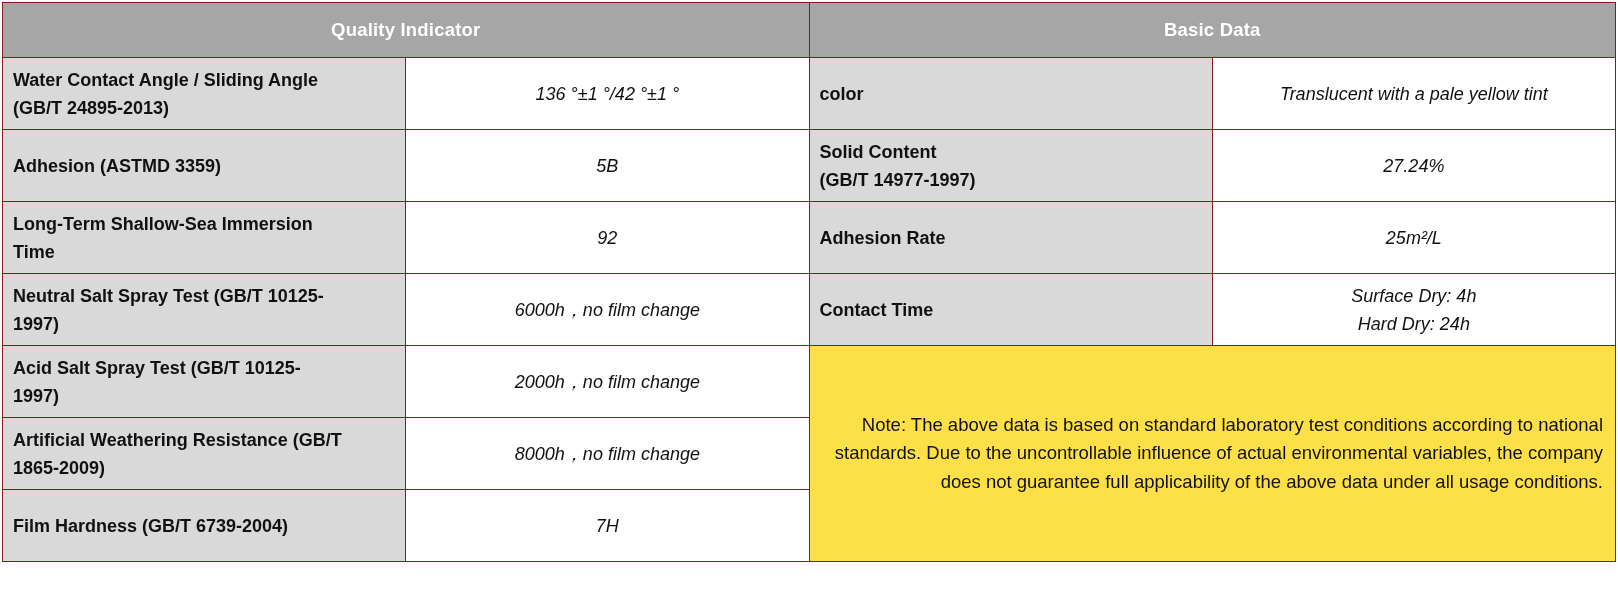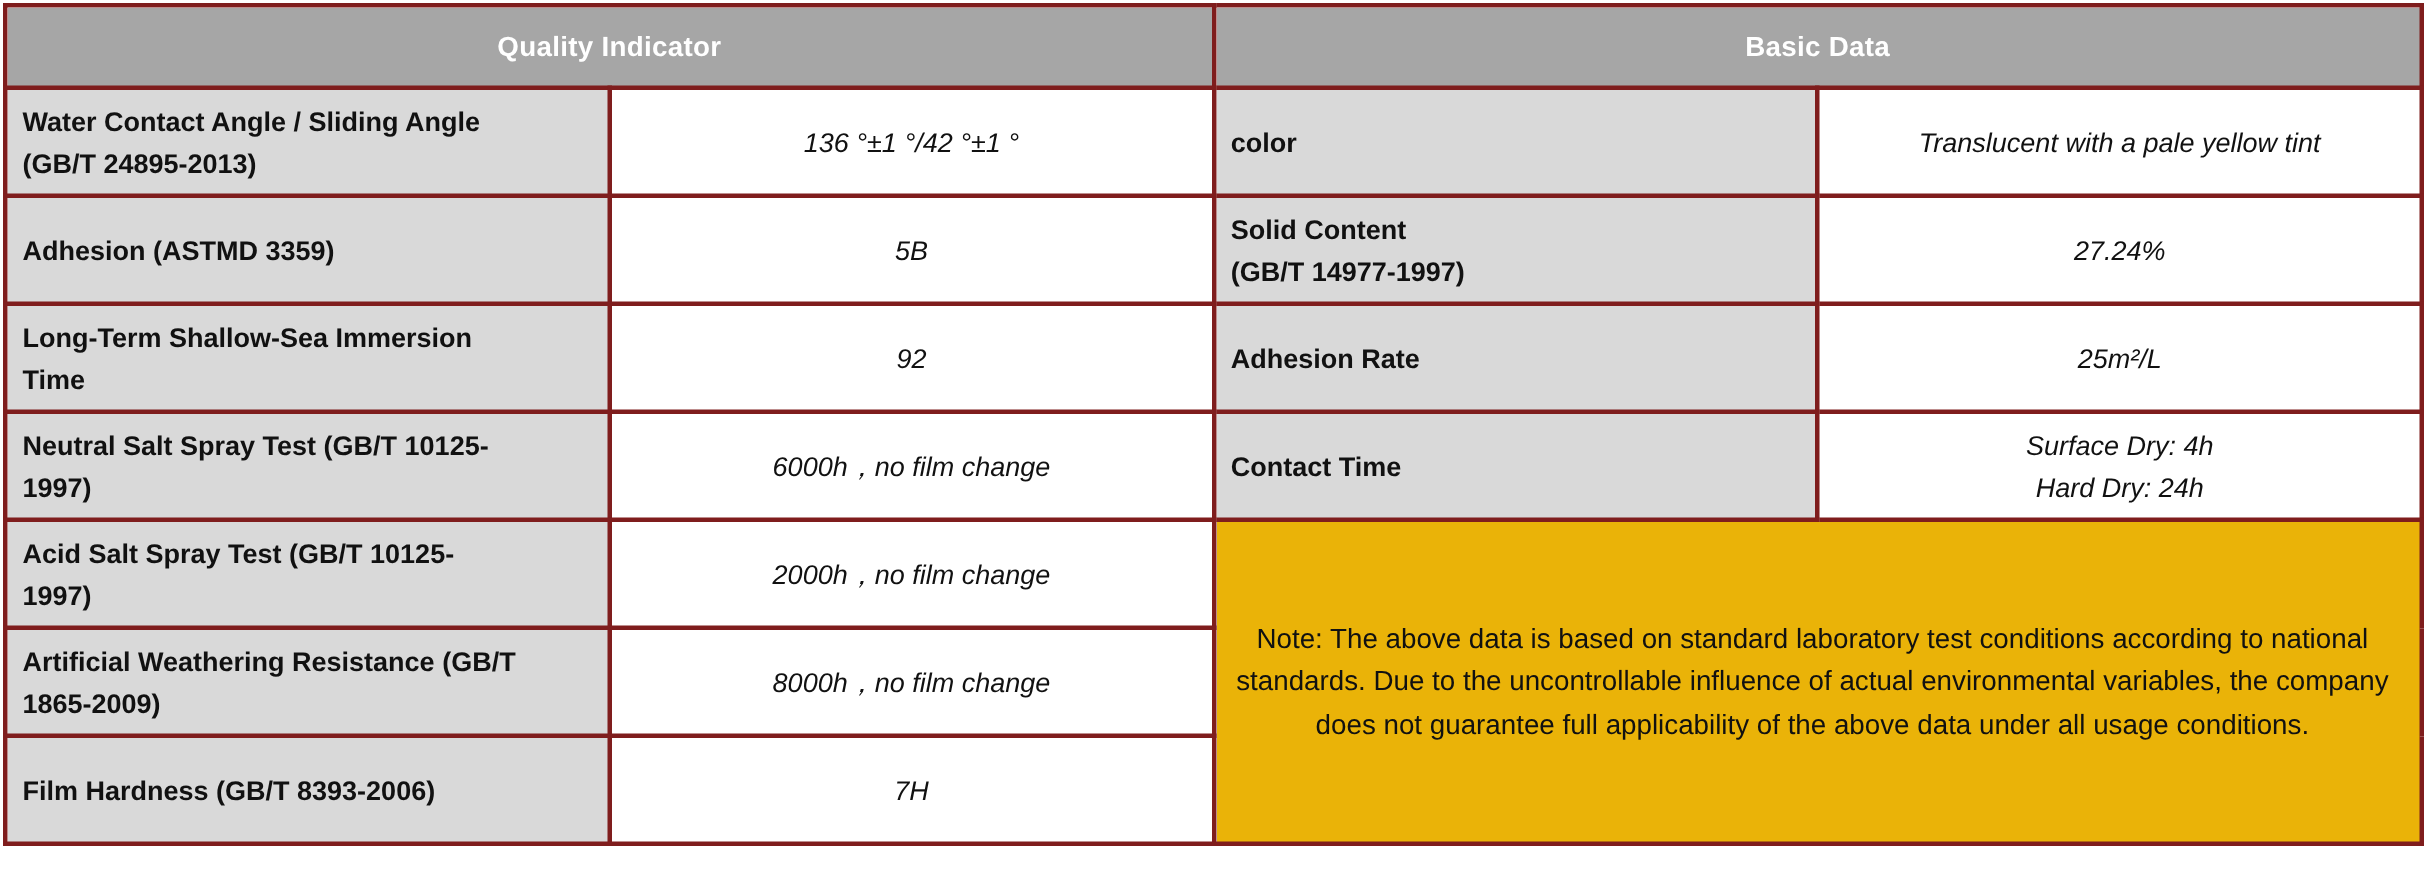--- a/index.html
+++ b/index.html
@@ -12,21 +12,21 @@
     color: #111111;
   }
   table.spec {
     border-collapse: collapse;
     table-layout: fixed;
     width: 1614px;
     margin: 2px;
   }
   table.spec col { width: 25%; }
   table.spec th, table.spec td {
-    border: 3px solid #7f1d1d;
+    border: 1px solid #7f1d1d;
     box-sizing: border-box;
     overflow: hidden;
   }
   tr.hdr th {
     background: #a6a6a6;
     color: #ffffff;
     font-size: 18.5px;
     font-weight: bold;
     height: 55px;
     text-align: center;
@@ -48,22 +48,22 @@
     background: #ffffff;
     text-align: center;
     vertical-align: middle;
     padding: 0 6px;
     font-size: 18px;
     line-height: 28px;
     white-space: pre-line;
     font-style: italic;
   }
   td.note {
-    background: #eab308;
-    text-align: center;
+    background: #fde047;
+    text-align: right;
     vertical-align: middle;
     padding: 0 12px 0 5px;
     font-size: 18.5px;
     line-height: 28.5px;
   }
 </style>
 </head>
 <body>
 
 <table class="spec">
@@ -119,17 +119,17 @@
       <td class="note" colspan="2" rowspan="3">Note: The above data is based on standard laboratory test conditions according to national standards. Due to the uncontrollable influence of actual environmental variables, the company does not guarantee full applicability of the above data under all usage conditions.</td>
     </tr>
 
     <tr class="row">
       <td class="label">Artificial Weathering Resistance (GB/T
 1865-2009)</td>
       <td class="value">8000h，no film change</td>
     </tr>
 
     <tr class="row">
-      <td class="label">Film Hardness (GB/T 8393-2006)</td>
+      <td class="label">Film Hardness (GB/T 6739-2004)</td>
       <td class="value">7H</td>
     </tr>
   </tbody>
 </table>
 
 </body></html>

